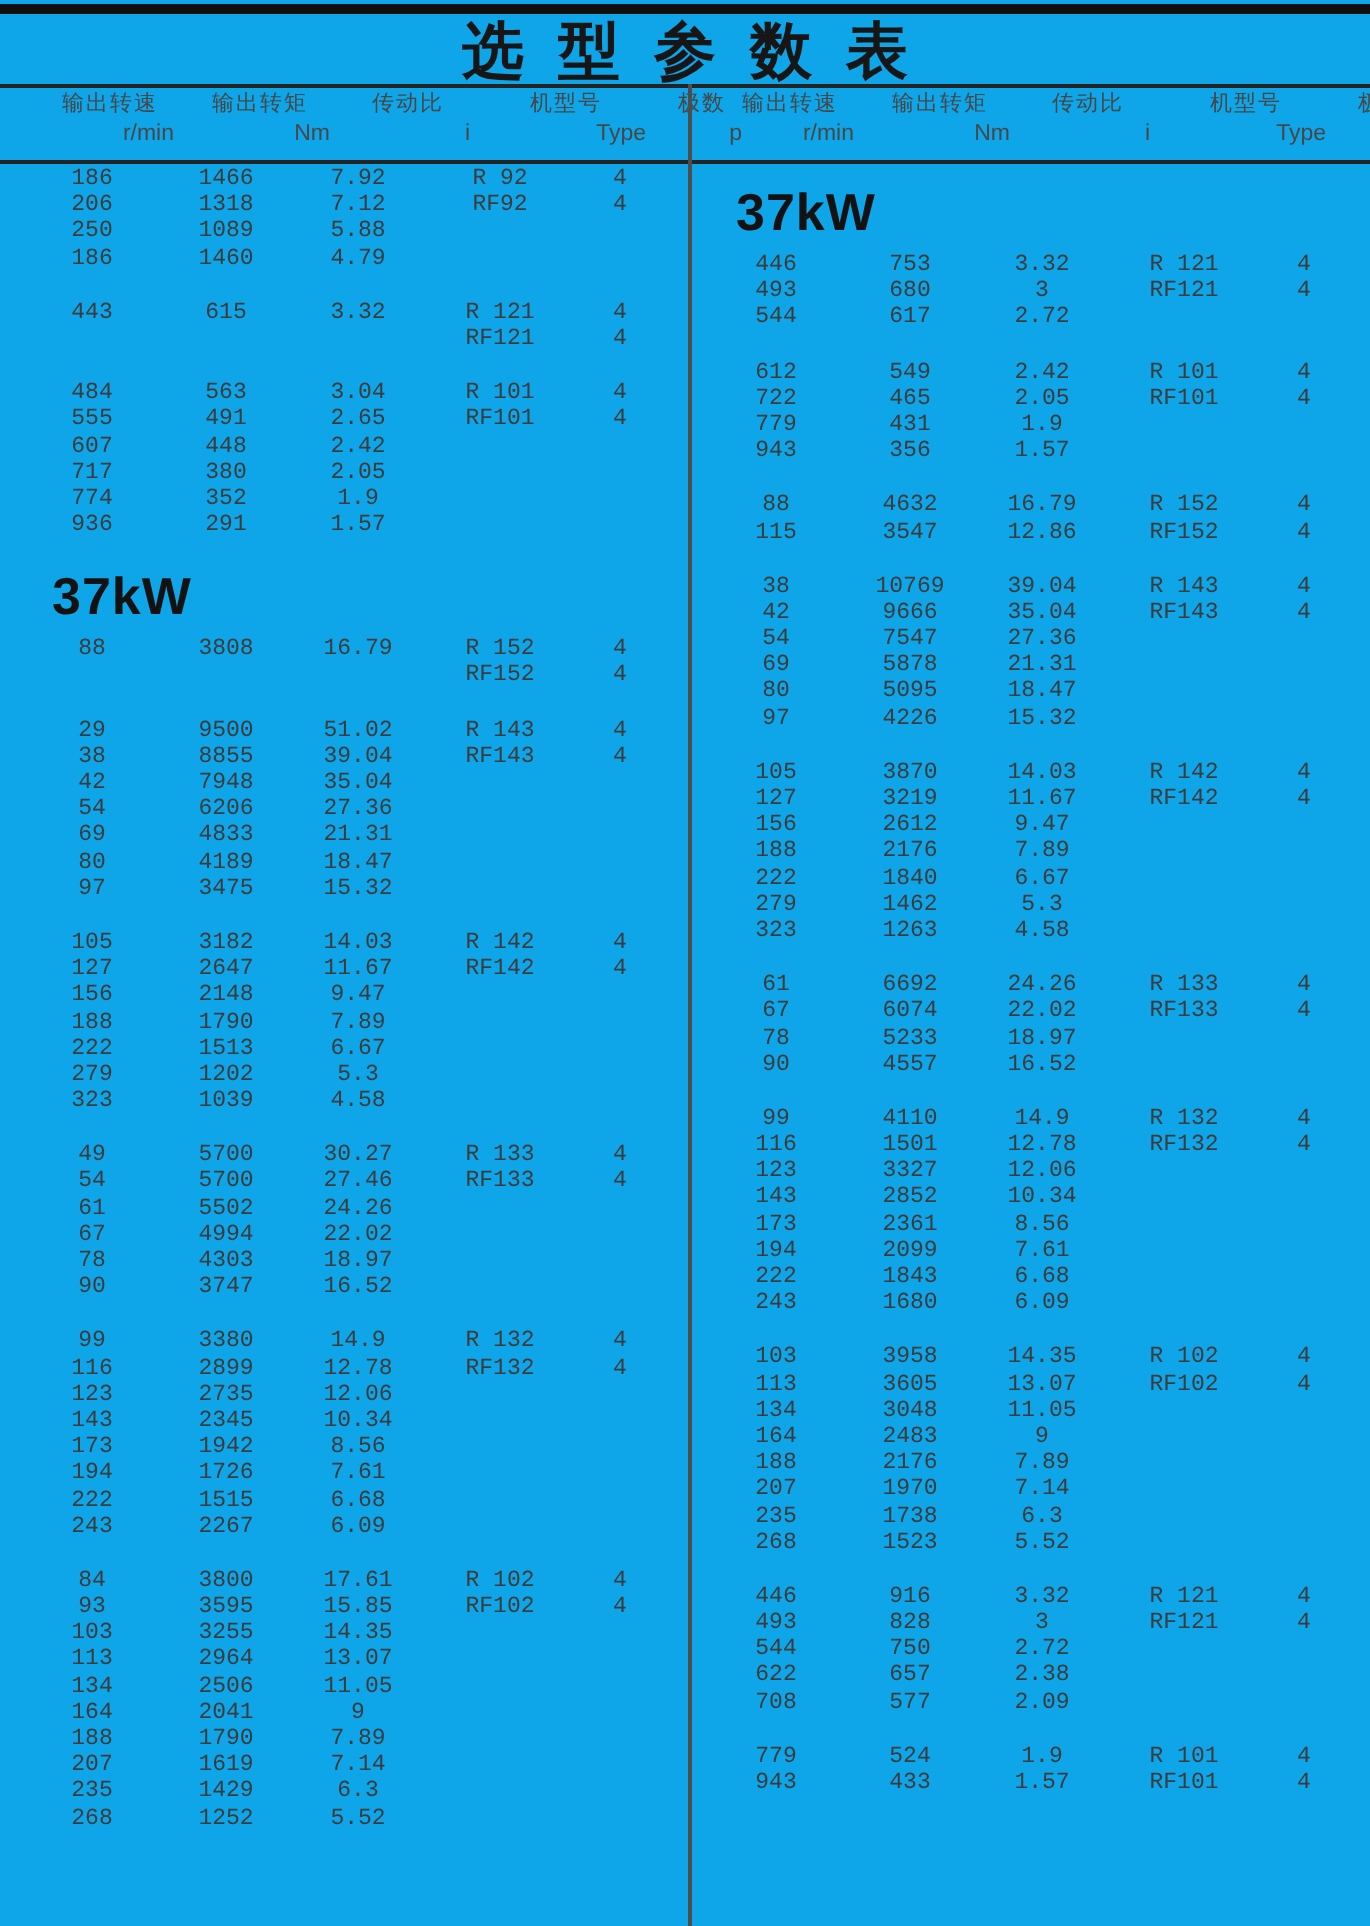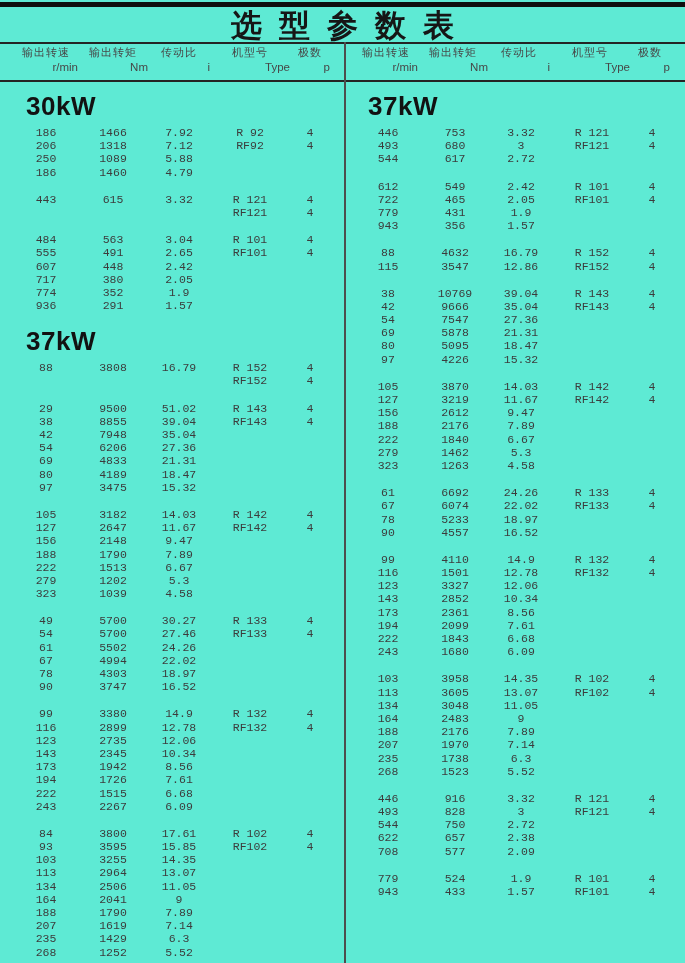--- a/index.html
+++ b/index.html
@@ -3,21 +3,21 @@
 <meta charset="utf-8">
 <style>
   * { margin:0; padding:0; box-sizing:border-box; }
   html,body { background:#e8e8e4; }
   body { font-family:"Liberation Sans", sans-serif; }
 
   .page {
     position:relative;
     width:685px; height:963px;
     margin:0 auto;
-    background:#5eead4;
+    background:#0ea5e9;
     overflow:hidden;
     color:#3e3e3e;
   }
 
   .top-rule {
     position:absolute; top:2px; left:0; right:0;
     height:5px; background:#0f0f0f;
   }
 
   .title {
@@ -35,21 +35,21 @@
 
   .v-divider {
     position:absolute; top:42px; bottom:0;
     left:344px; width:2px; background:#4d4d4d;
   }
 
   .header-band {
     position:absolute; top:45px; left:0; right:0;
     display:flex; height:34px;
   }
-  .header-half { width:342px; display:grid; grid-template-columns:64px 70px 62px 80px 40px; padding-left:14px; }
+  .header-half { width:342px; display:grid; grid-template-columns:64px 70px 62px 80px 40px; padding-left:23px;gap:8px; }
   .header-half.right { width:343px; margin-left:-2px; }
   .hcell { text-align:center; }
   .hname { font-size:11px; color:#474747; line-height:15px; letter-spacing:1px; }
   .hunit { font-size:11.5px; color:#474747; line-height:15px;text-align:right; }
 
   .body {
     position:absolute; top:83px; left:0; right:0; bottom:0;
     display:flex;
   }
   .col { width:342px; overflow:hidden; }
@@ -129,21 +129,20 @@
           <div class="hunit">p</div>
         </div>
       </div>
   </div>
 
   <div class="rule rule-header-bottom"></div>
   <div class="v-divider"></div>
 
   <div class="body">
     <div class="col left">
-        <div class="section-heading">30kW</div>
         <div class="group">
           <div class="row">
             <div class="cell">186</div>
             <div class="cell">1466</div>
             <div class="cell">7.92</div>
             <div class="cell">R 92</div>
             <div class="cell">4</div>
           </div>
           <div class="row">
             <div class="cell">206</div>

